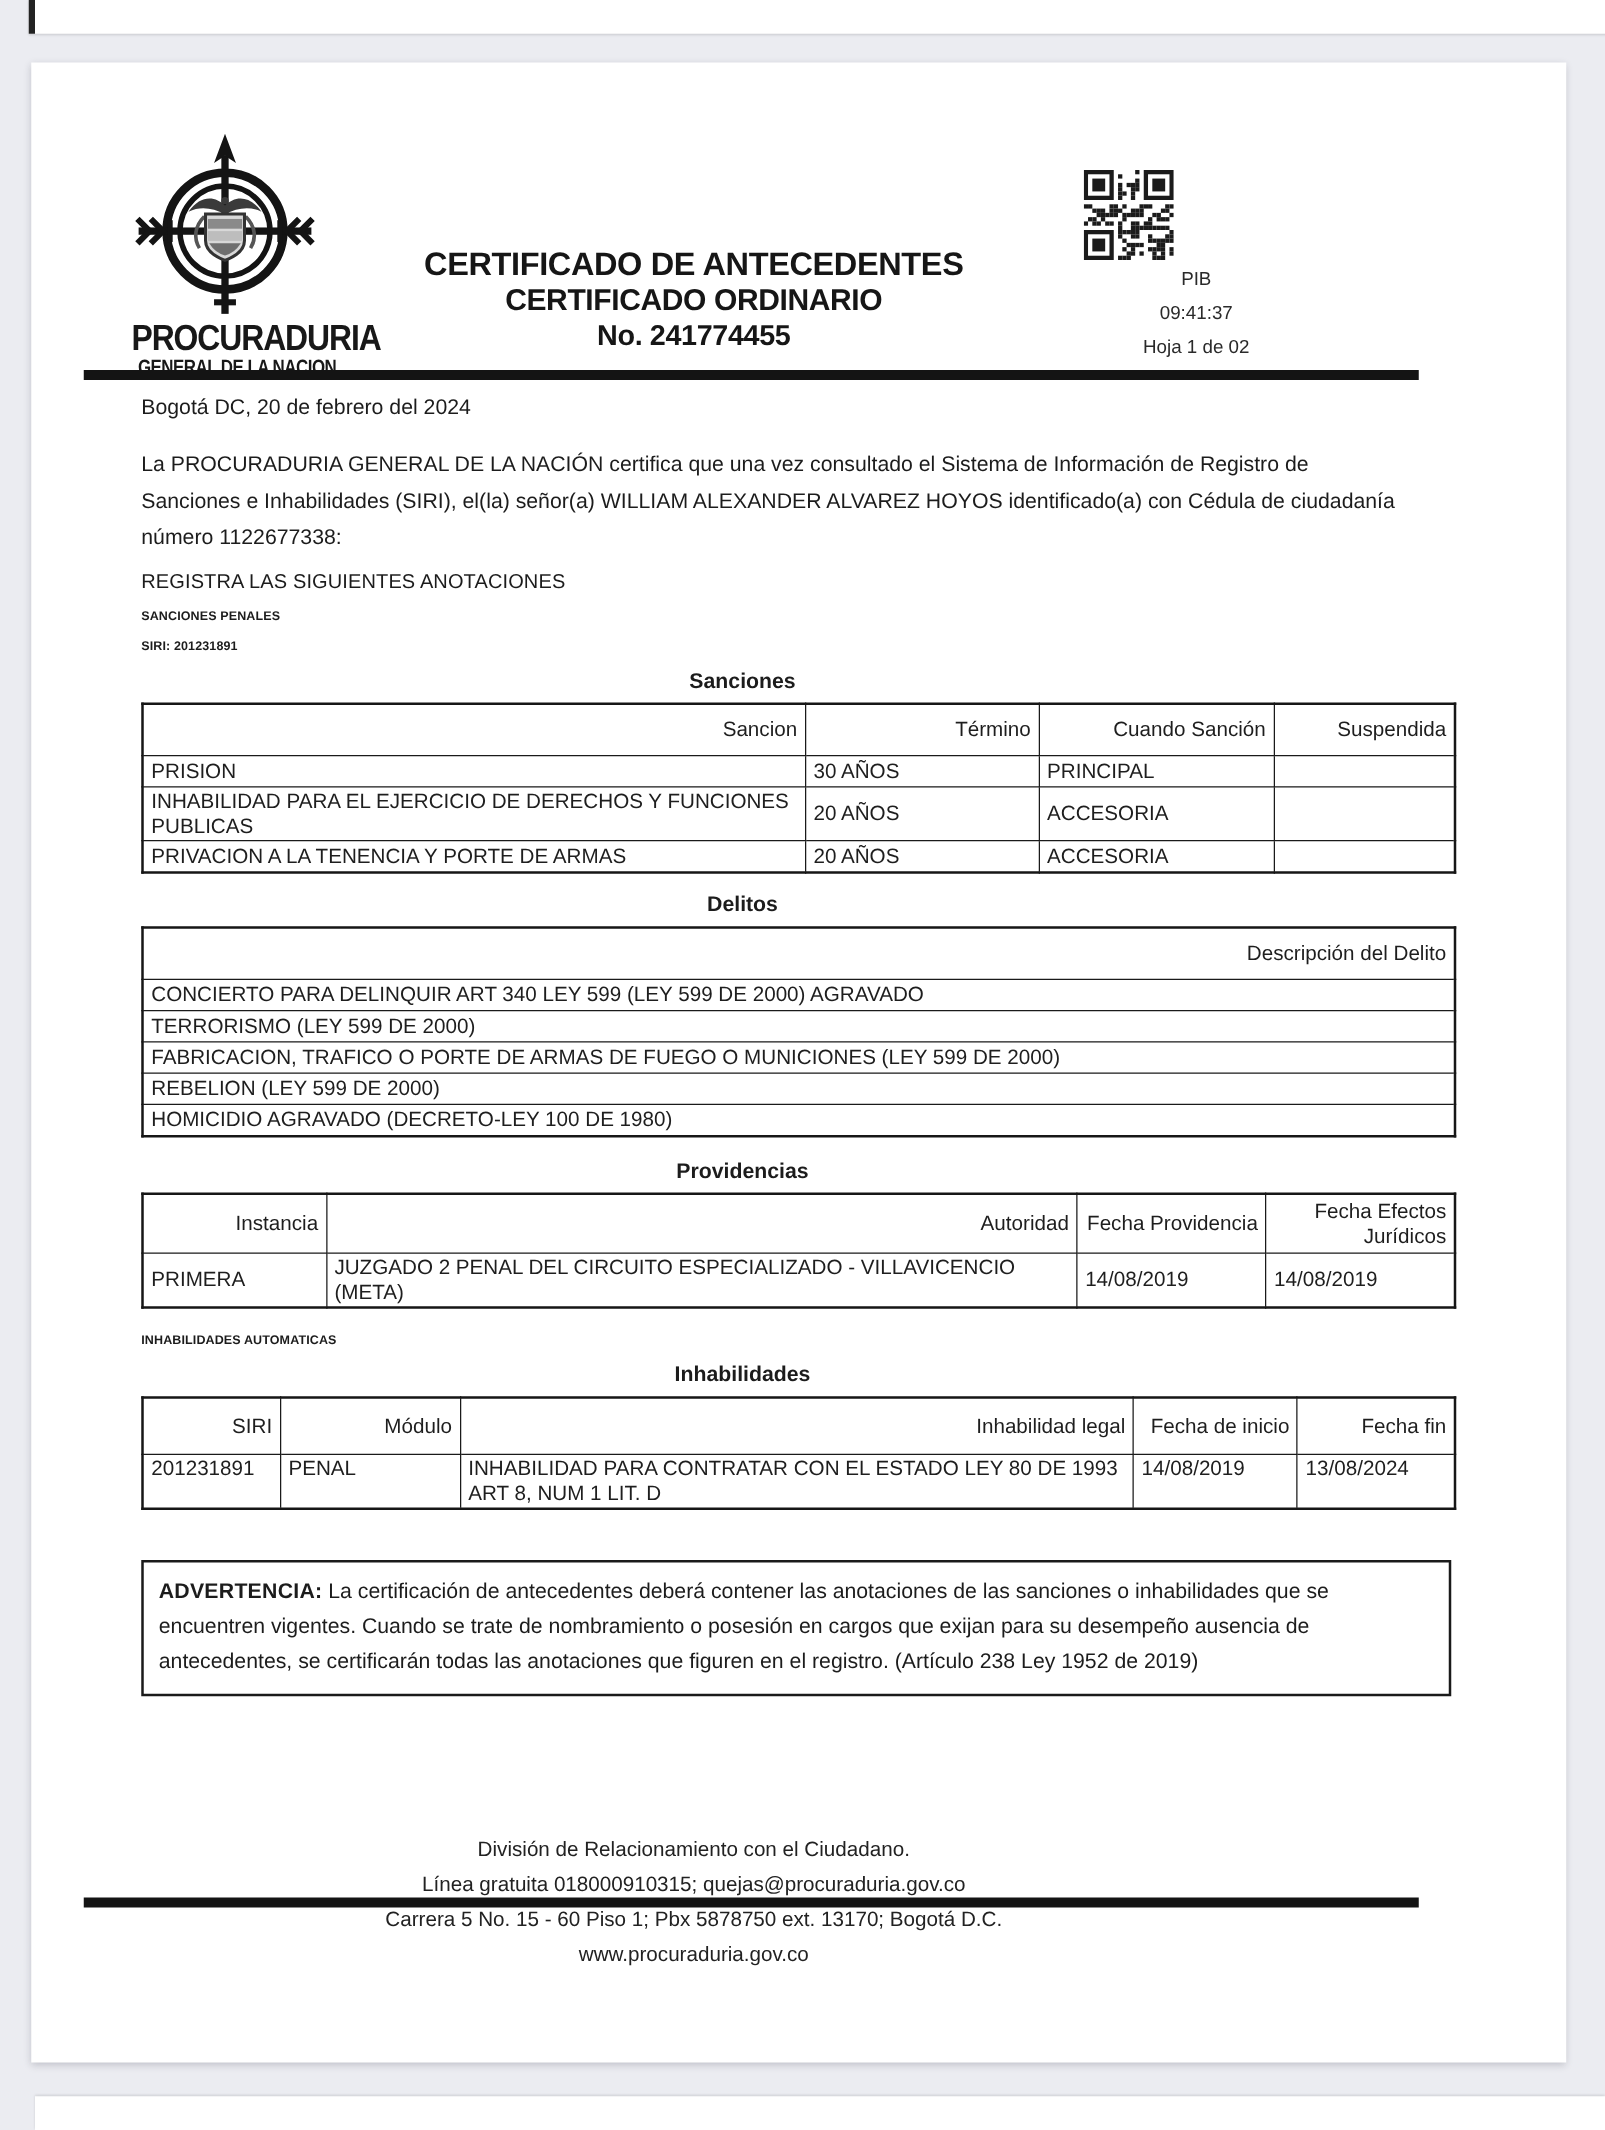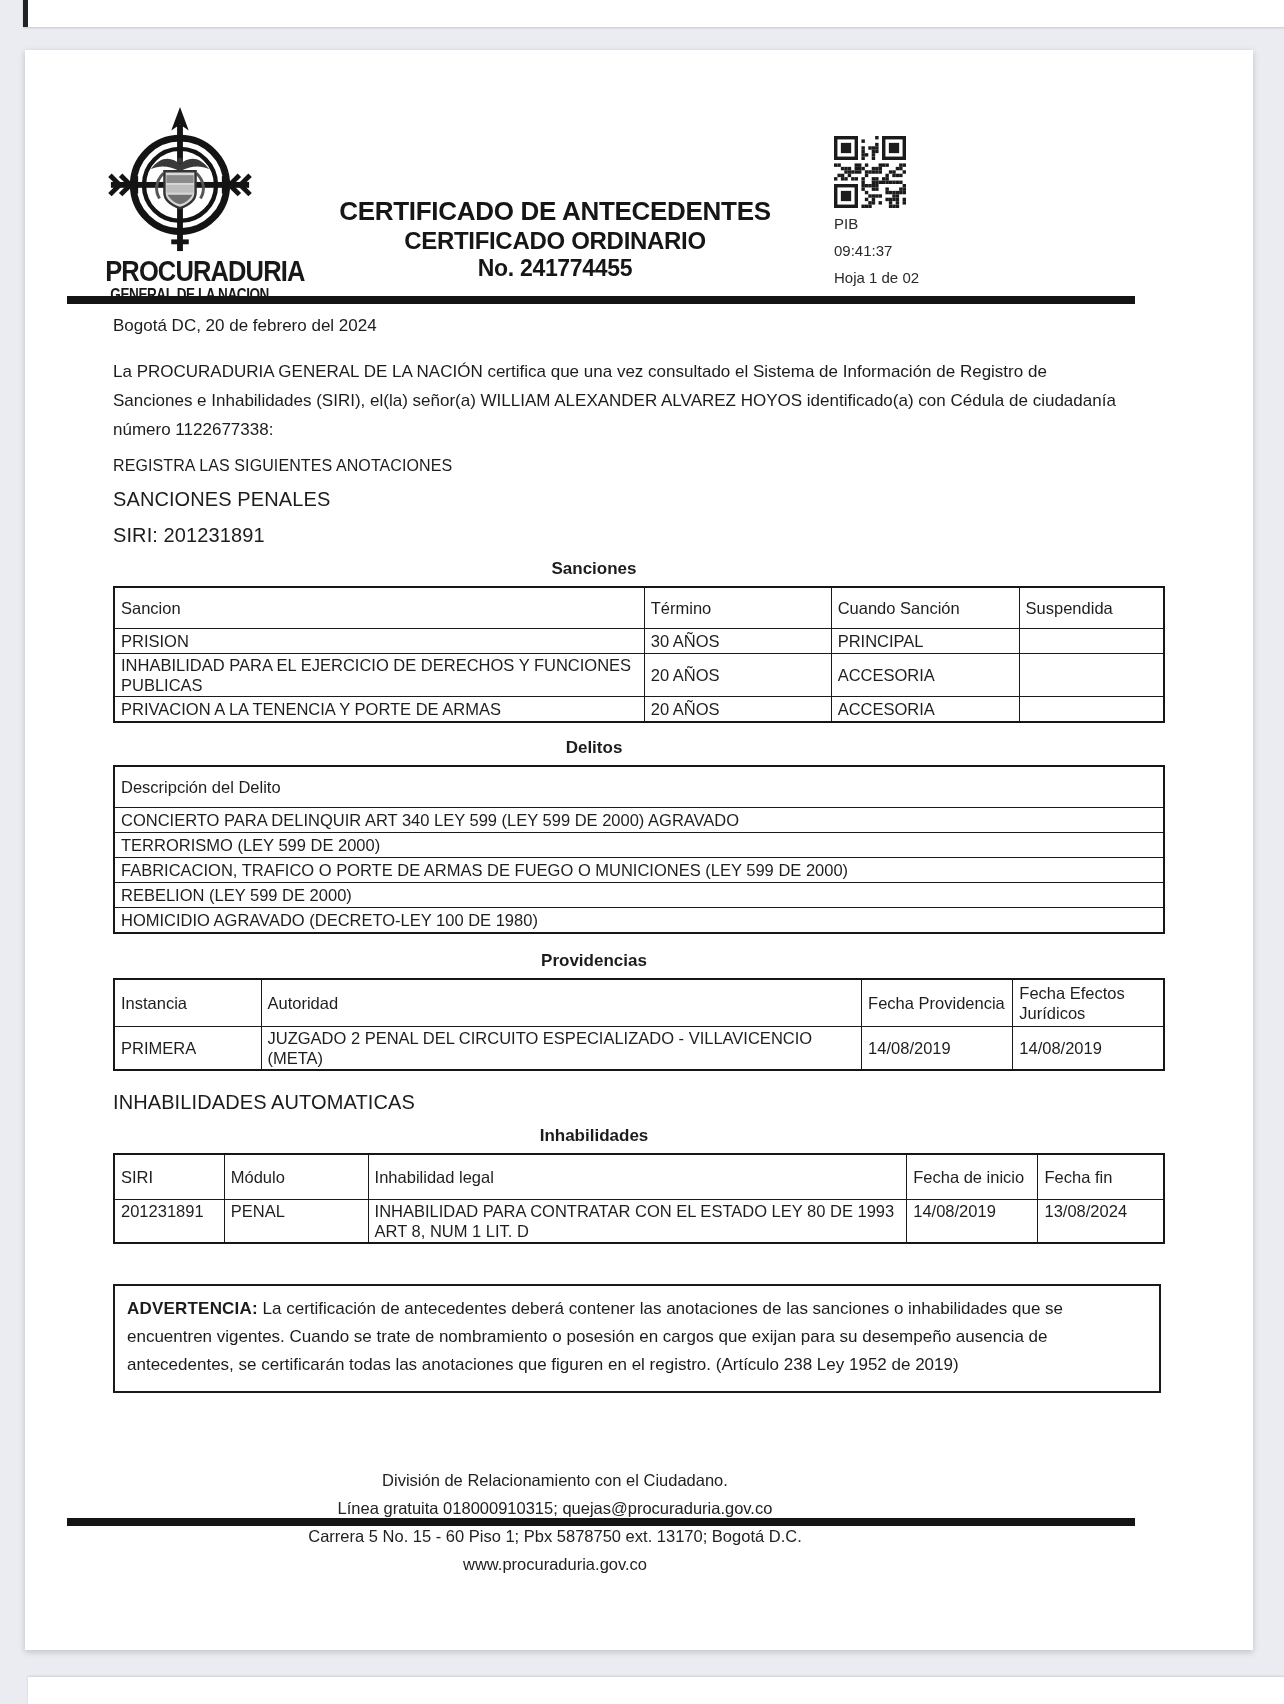--- a/index.html
+++ b/index.html
@@ -33,37 +33,37 @@
     transform:scaleX(.88);transform-origin:center;white-space:nowrap;color:#181818;
   }
   .logo-l2{
     font-weight:bold;font-size:16.5px;letter-spacing:-.5px;line-height:17px;
     transform:scaleX(.82);transform-origin:center;white-space:nowrap;color:#181818;
   }
   .title-block{position:absolute;left:230px;top:146px;width:600px;text-align:center;}
   .doc-title{font-size:26px;font-weight:bold;letter-spacing:-.3px;color:#161616;}
   .doc-subtitle{font-size:24px;font-weight:bold;letter-spacing:-.3px;color:#161616;}
   .doc-number{font-size:23px;font-weight:bold;line-height:26px;letter-spacing:-.3px;color:#161616;}
-  .qr-block{position:absolute;left:809px;top:86px;width:180px;}
+  .qr-block{position:absolute;left:842px;top:86px;width:180px;text-align:center;}
   .qr-block svg{display:block;}
   .qr-label{font-size:15px;line-height:23px;color:#2a2a2a;margin-top:4px;}
   .rule-thick{position:absolute;left:42px;width:1068px;height:8px;background:#141414;}
   .rule-1{top:246px;}
   .rule-2{top:1468px;}
   
   .content{position:absolute;left:88px;top:266px;width:1052px;}
   .date-line{font-size:17px;}
   .intro{margin-top:21px;font-size:17px;line-height:29px;width:1010px;}
   .registra{margin-top:13px;font-size:16px;letter-spacing:.1px;}
-  .h-bold{margin-top:13px;font-size:20px;font-weight:normal;letter-spacing:.1px;}
+  .h-bold{margin-top:13px;font-size:10px;font-weight:bold;letter-spacing:.1px;}
   .tbl-title{margin-top:12px;font-size:17px;font-weight:bold;text-align:center;padding-right:90px;}
   table{border-collapse:collapse;width:1052px;margin-top:7px;table-layout:fixed;}
   th,td{border:1.6px solid #1a1a1a;font-size:16.5px;color:#1e1e1e;}
   table{border:2px solid #161616;}
-  th{font-weight:normal;text-align:left;height:36px;vertical-align:middle;padding:2px 6px;}
+  th{font-weight:normal;text-align:right;height:36px;vertical-align:middle;padding:2px 6px;}
   td{padding:1px 6px;line-height:20px;height:22px;text-align:left;vertical-align:middle;}
   
   .advertencia{
     margin-top:40px;border:2.5px solid #1a1a1a;width:1048px;box-sizing:border-box;
     padding:9px 12px 12px 12px;font-size:17px;line-height:28px;
   }
   .advertencia b{letter-spacing:.2px;}
   
   .atencion{position:absolute;left:73px;top:1393px;width:1075px;font-size:14.5px;font-weight:bold;line-height:28px;letter-spacing:.1px;}
   .footer{position:absolute;left:0;top:1416px;width:1060px;text-align:center;font-size:16.5px;line-height:28px;color:#222;}

